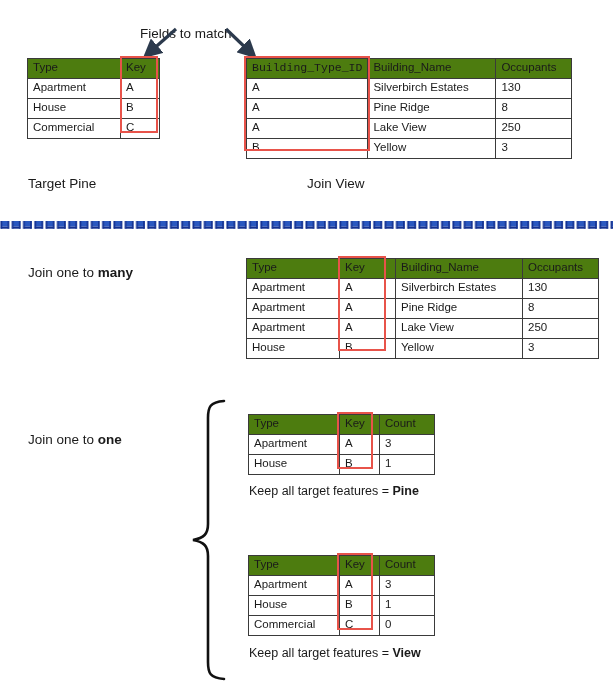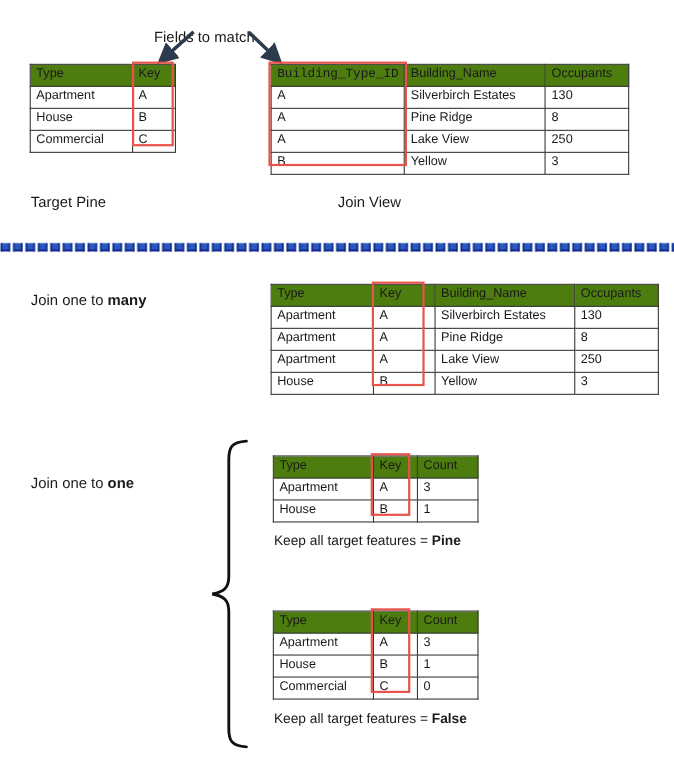--- a/index.html
+++ b/index.html
@@ -278,14 +278,14 @@
         <td>Commercial</td>
         <td>C</td>
         <td>0</td>
       </tr>
     </tbody>
   </table>
   <div class="hl-box" style="left:89px; top:-2px; width:36px; height:77px;"></div>
 </div>
 
 <div class="abs lbl lbl-sm" style="left:249px; top:646px;">
-  <span>Keep all target features = </span><span class="bold">False</span>
+  <span>Keep all target features = </span><span class="bold">View</span>
 </div>
 
 </body></html>

